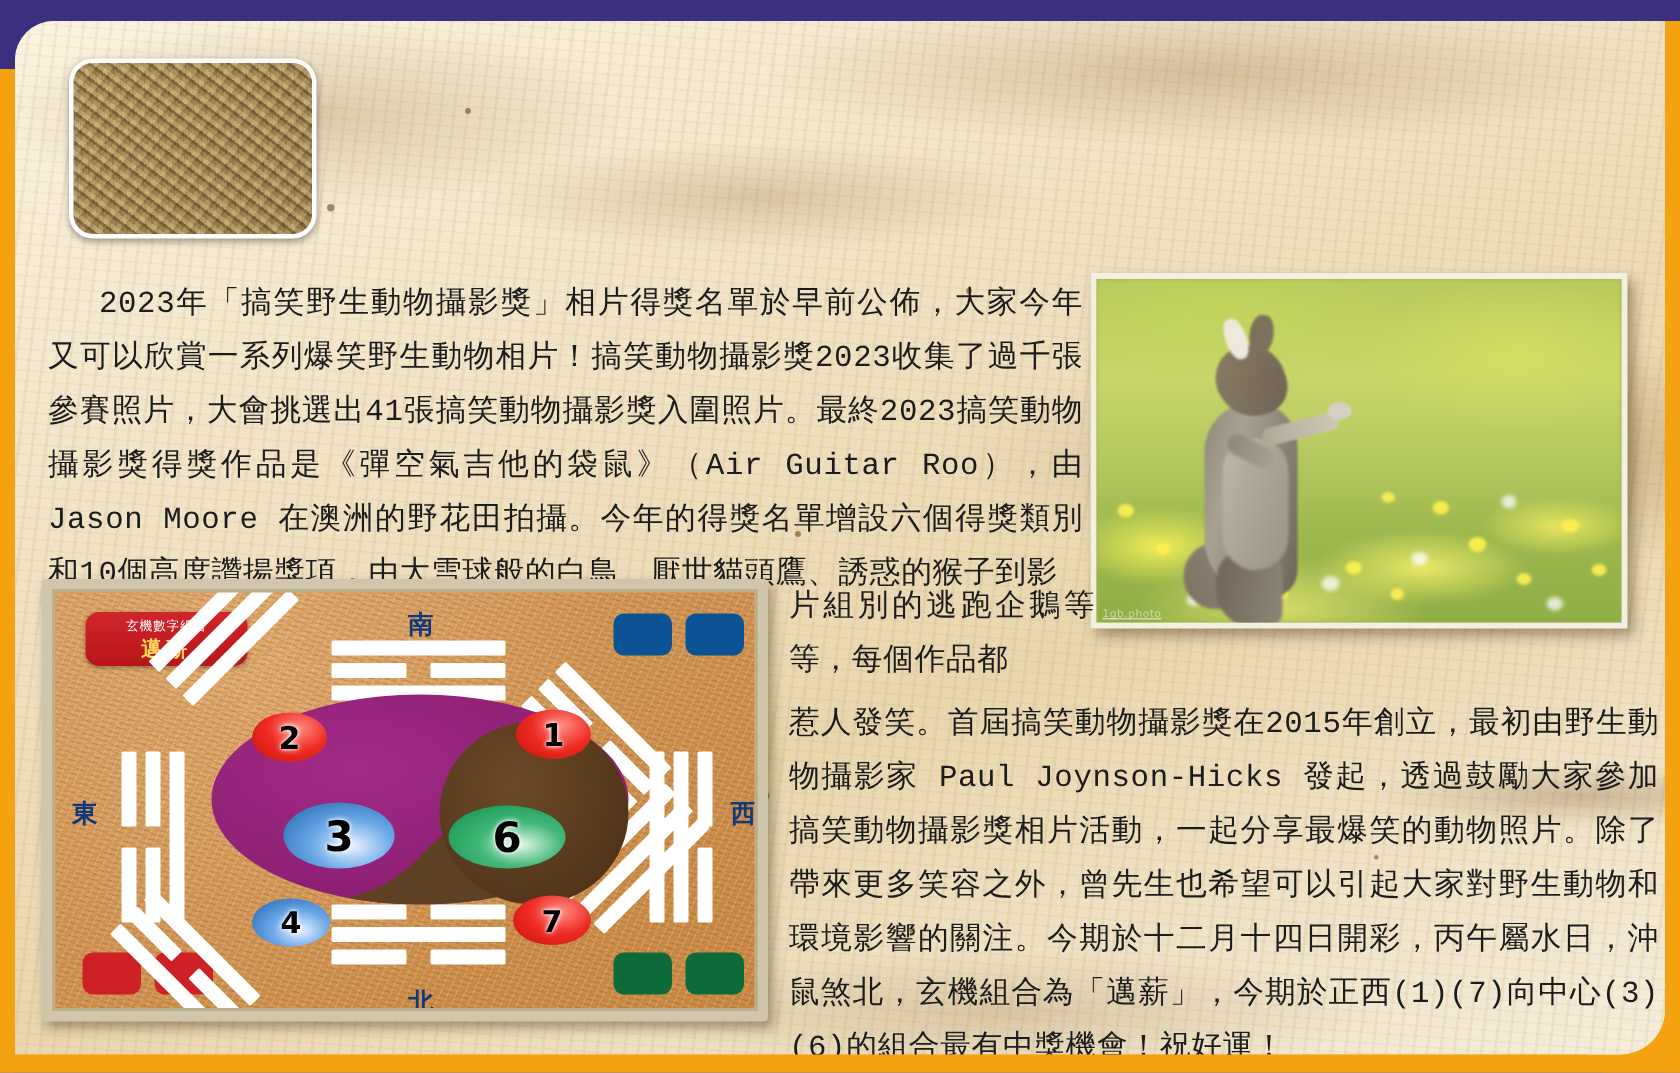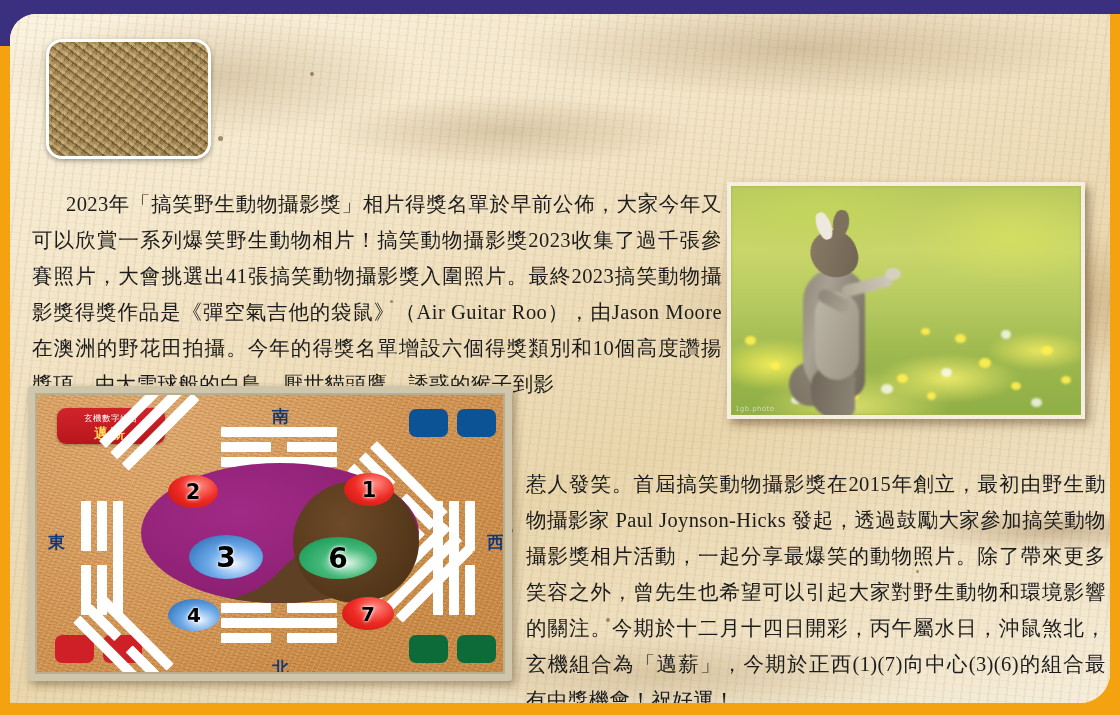--- a/index.html
+++ b/index.html
@@ -134,26 +134,27 @@
   .k-ear1 { left:28px; top:6px; width:14px; height:28px; background:#efe8dc; border-radius:50%/60%; transform:rotate(-20deg); filter:blur(.6px);}
   .k-ear2 { left:44px; top:4px; width:16px; height:26px; background:#7d715d; border-radius:50%/60%; transform:rotate(8deg); filter:blur(.6px);}
   .k-arm  { left:52px; top:74px; width:52px; height:12px; background:linear-gradient(90deg,#b0a896,#cfc9bb); border-radius:8px; transform:rotate(-14deg); filter:blur(.8px);}
   .k-paw  { left:96px; top:62px; width:16px; height:12px; background:#d6d0c2; border-radius:50%; filter:blur(.8px);}
   .k-arm2 { left:28px; top:88px; width:34px; height:14px; background:linear-gradient(90deg,#8e8779,#a8a192); border-radius:9px; transform:rotate(28deg); filter:blur(.9px);}
   .k-tail { left:0px;  top:156px; width:42px; height:44px; background:linear-gradient(60deg,#7b7162,#8f8878); border-radius:50% 10% 40% 50%; filter:blur(1px);}
   .k-leg  { left:22px; top:160px; width:44px; height:52px; background:linear-gradient(100deg,#6f6659,#8d8576); border-radius:20px 14px 10px 24px; filter:blur(1px);}
   #photo .watermark {
     position:absolute; left:4px; bottom:2px; font-size:7px; color:rgba(255,255,255,.55);
     letter-spacing:.4px;
+    text-decoration:underline;
   }
 
   
   .article {
     position:absolute;
-    font-family:Liberation Serif, serif;
+    font-family:Liberation Mono, monospace;
     color:#1c1c1c;
     font-size:20.5px;
     line-height:36px;
     letter-spacing:.4px;
     text-align:justify;
     text-justify:inter-character;
   }
   #para-1 { left:22px; top:172px; width:690px; }
   #para-1 .indent { display:inline-block; width:34px; }
   #para-2 { left:516px; top:374px; width:204px; }
@@ -290,20 +291,21 @@
         <div class="k-head"></div>
         <div class="k-ear2"></div>
         <div class="k-ear1"></div>
         <div class="k-arm"></div>
         <div class="k-paw"></div>
       </div>
       <div class="watermark">1gb.photo</div>
     </div>
 
     <div class="article" id="para-1"><span class="indent"></span><span>2023年「搞笑野生動物攝影獎」相片得獎名單於早前公佈，大家今年又可以欣賞一系列爆笑野生動物相片！搞笑動物攝影獎2023收集了過千張參賽照片，大會挑選出41張搞笑動物攝影獎入圍照片。最終2023搞笑動物攝影獎得獎作品是《彈空氣吉他的袋鼠》（Air Guitar Roo），由Jason Moore 在澳洲的野花田拍攝。今年的得獎名單增設六個得獎類別和10個高度讚揚獎項，由大雪球般的白鳥、厭世貓頭鷹、誘惑的猴子到影</span></div>
+    <div class="article" id="para-2">片組別的逃跑企鵝等等，每個作品都</div>
     <div class="article" id="para-3">惹人發笑。首屆搞笑動物攝影獎在2015年創立，最初由野生動物攝影家 Paul Joynson-Hicks 發起，透過鼓勵大家參加搞笑動物攝影獎相片活動，一起分享最爆笑的動物照片。除了帶來更多笑容之外，曾先生也希望可以引起大家對野生動物和環境影響的關注。今期於十二月十四日開彩，丙午屬水日，沖鼠煞北，玄機組合為「邁薪」，今期於正西(1)(7)向中心(3)(6)的組合最有中獎機會！祝好運！</div>
 
     <div id="board">
       <div id="board-inner">
 
         <div id="combo-badge">
           <div class="cap">玄機數字組合</div>
           <div class="val">邁薪</div>
         </div>
 

